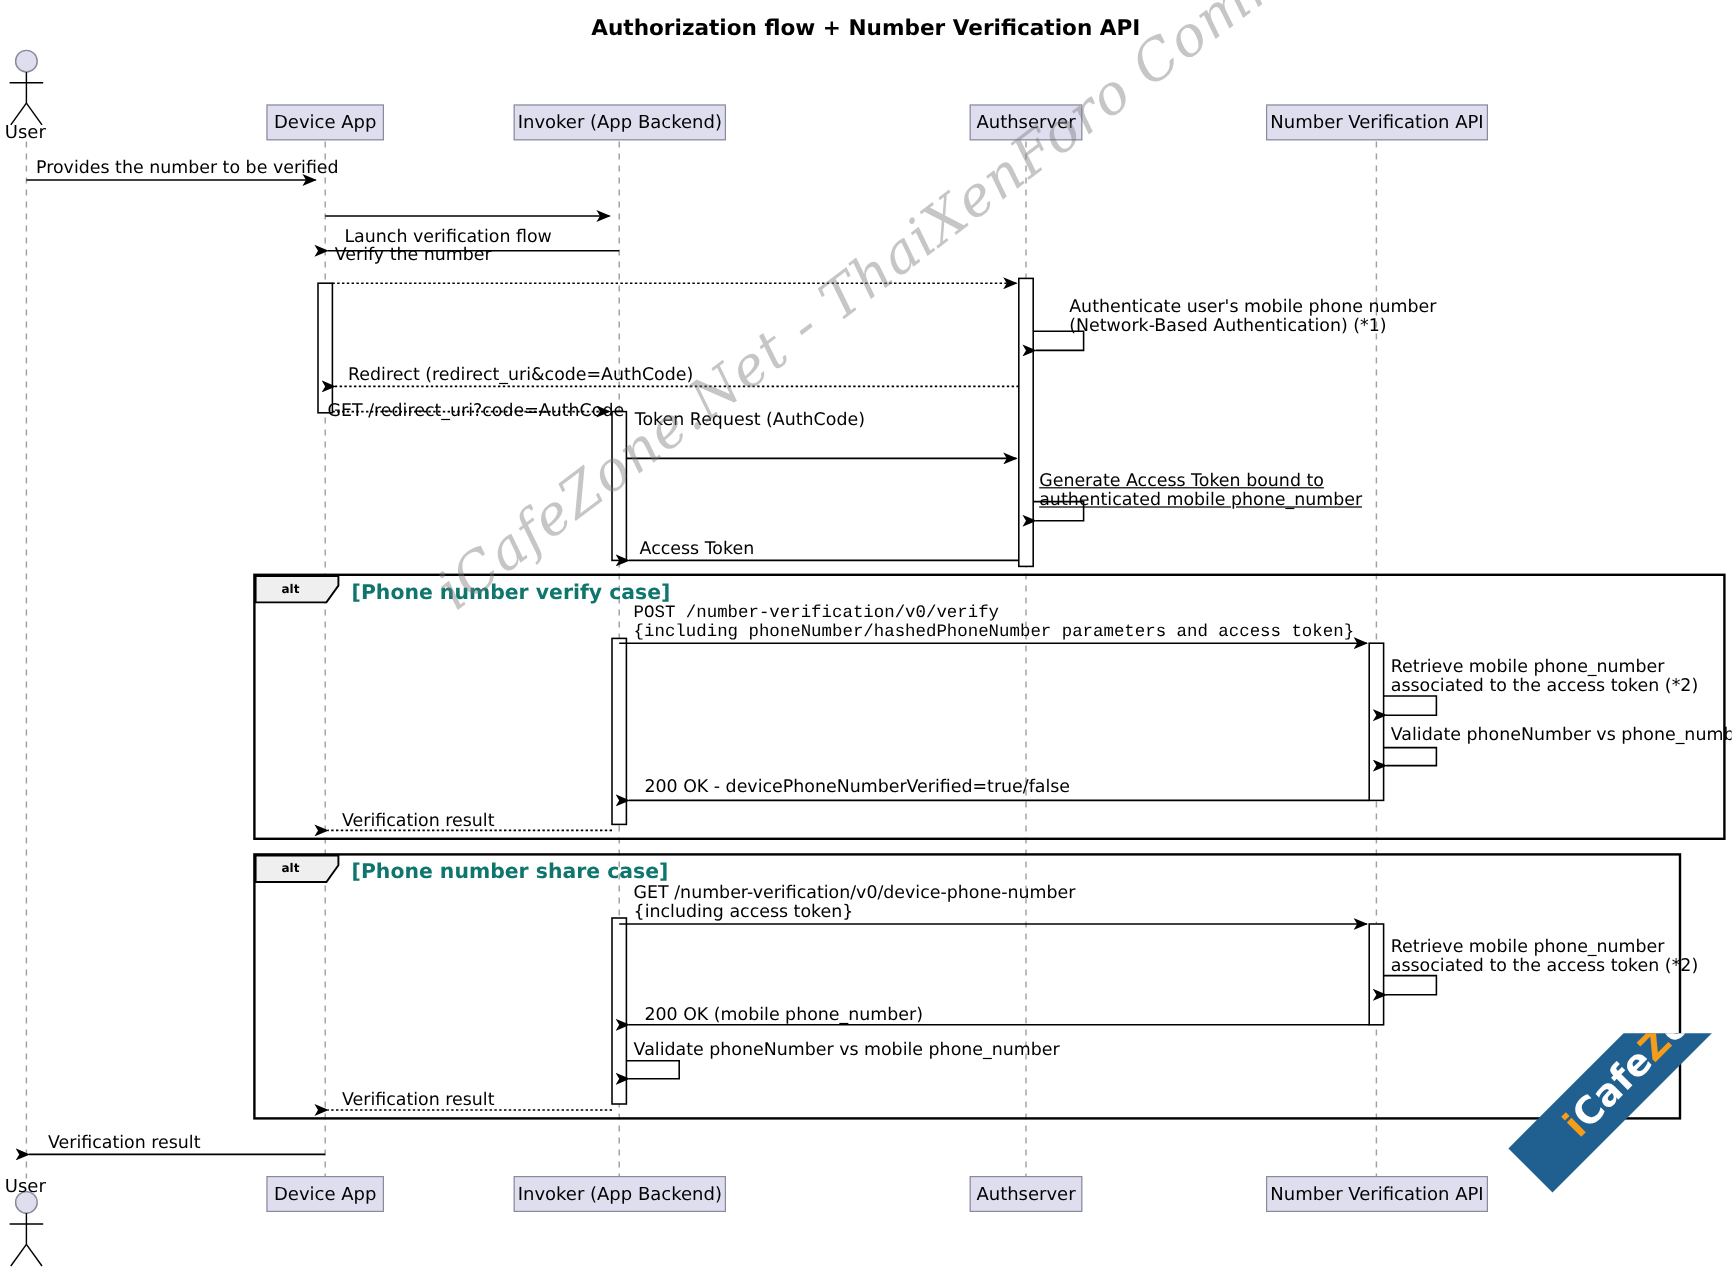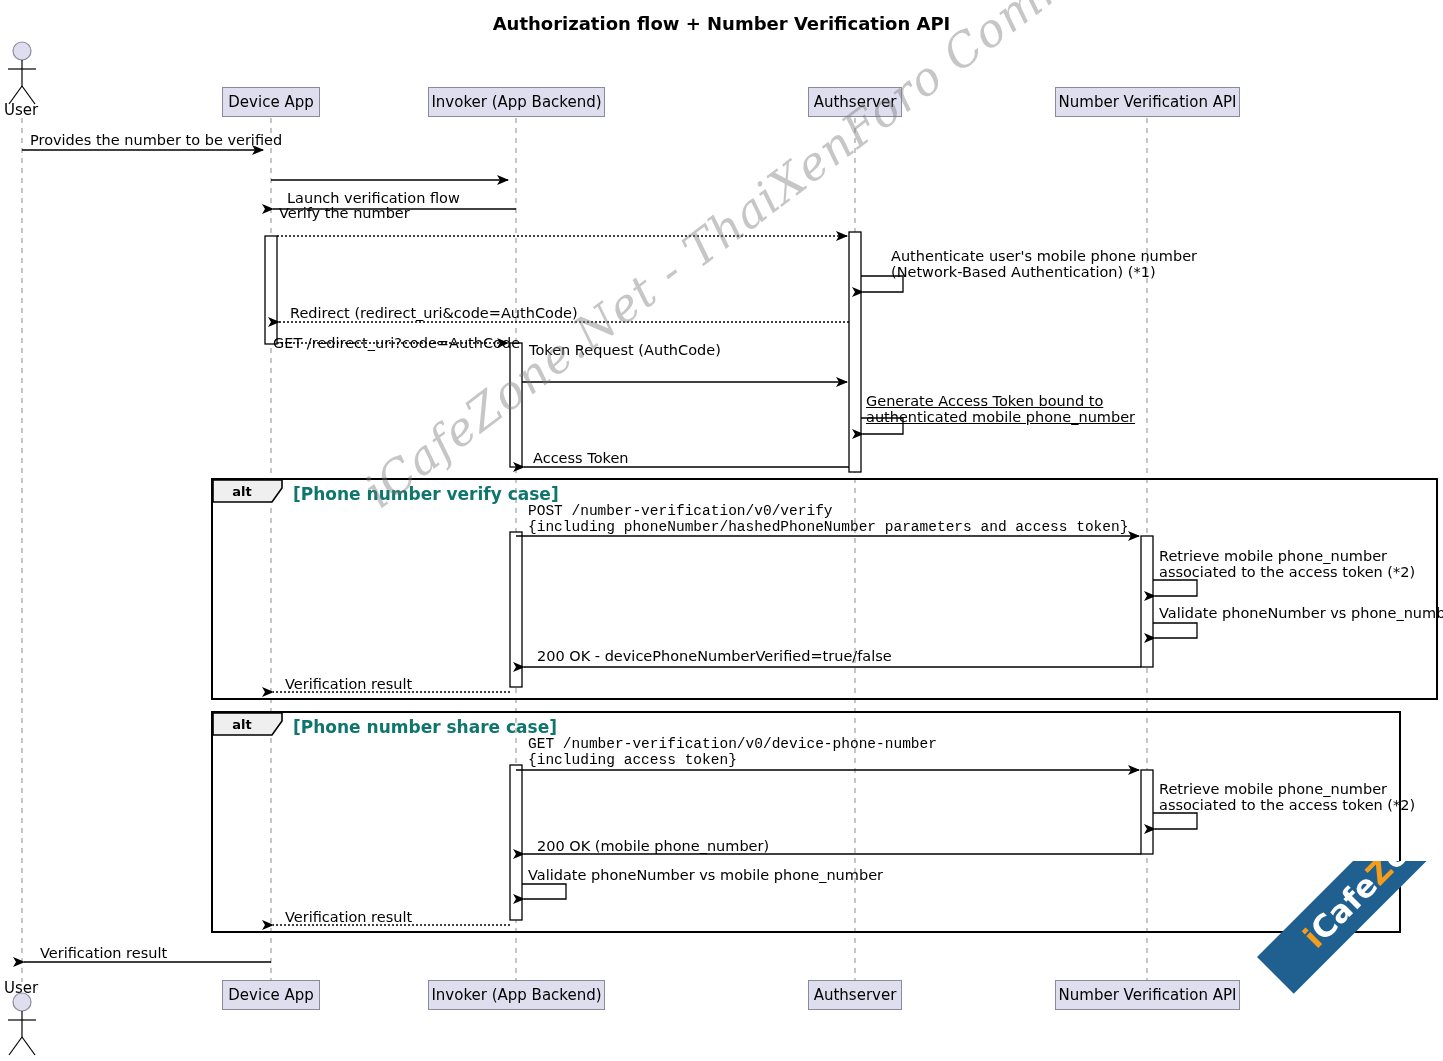--- a/index.html
+++ b/index.html
@@ -53,21 +53,21 @@
     font-size: 14.5px;
     color: #000000;
     font-family: "DejaVu Sans", sans-serif;
     white-space: nowrap;
     line-height: 16px;
   }
   .msg.two-line { line-height: 16px; }
 
   .frame-tag {
     position: absolute;
-    font-size: 13px;
+    font-size: 10px;
     font-weight: bold;
     color: #000;
     font-family: "DejaVu Sans", sans-serif;
     display: flex; align-items: center;
     justify-content: center;
     white-space: nowrap;
   }
   .frame-cond {
     position: absolute;
     font-size: 17px;
@@ -292,21 +292,21 @@
 
   <div class="msg" style="left:1159px; top:605px;">Validate phoneNumber vs phone_number</div>
 
   <div class="msg" style="left:537px; top:648px;">200 OK - devicePhoneNumberVerified=true/false</div>
 
   <div class="msg" style="left:285px; top:676px;">Verification result</div>
 
   <div class="frame-tag" style="left:213px; top:714px; width:58px; height:20px;">alt</div>
   <div class="frame-cond" style="left:293px; top:717px;">[Phone number share case]</div>
 
-  <div class="msg two-line" style="left:528px; top:736px;font-family:Liberation Mono, monospace;">
+  <div class="msg two-line" style="left:528px; top:736px;">
     <div>GET /number-verification/v0/device-phone-number</div>
     <div>{including access token}</div>
   </div>
 
   <div class="msg two-line" style="left:1159px; top:781px;">
     <div>Retrieve mobile phone_number</div>
     <div>associated to the access token (*2)</div>
   </div>
 
   <div class="msg" style="left:537px; top:838px;">200 OK (mobile phone_number)</div>

